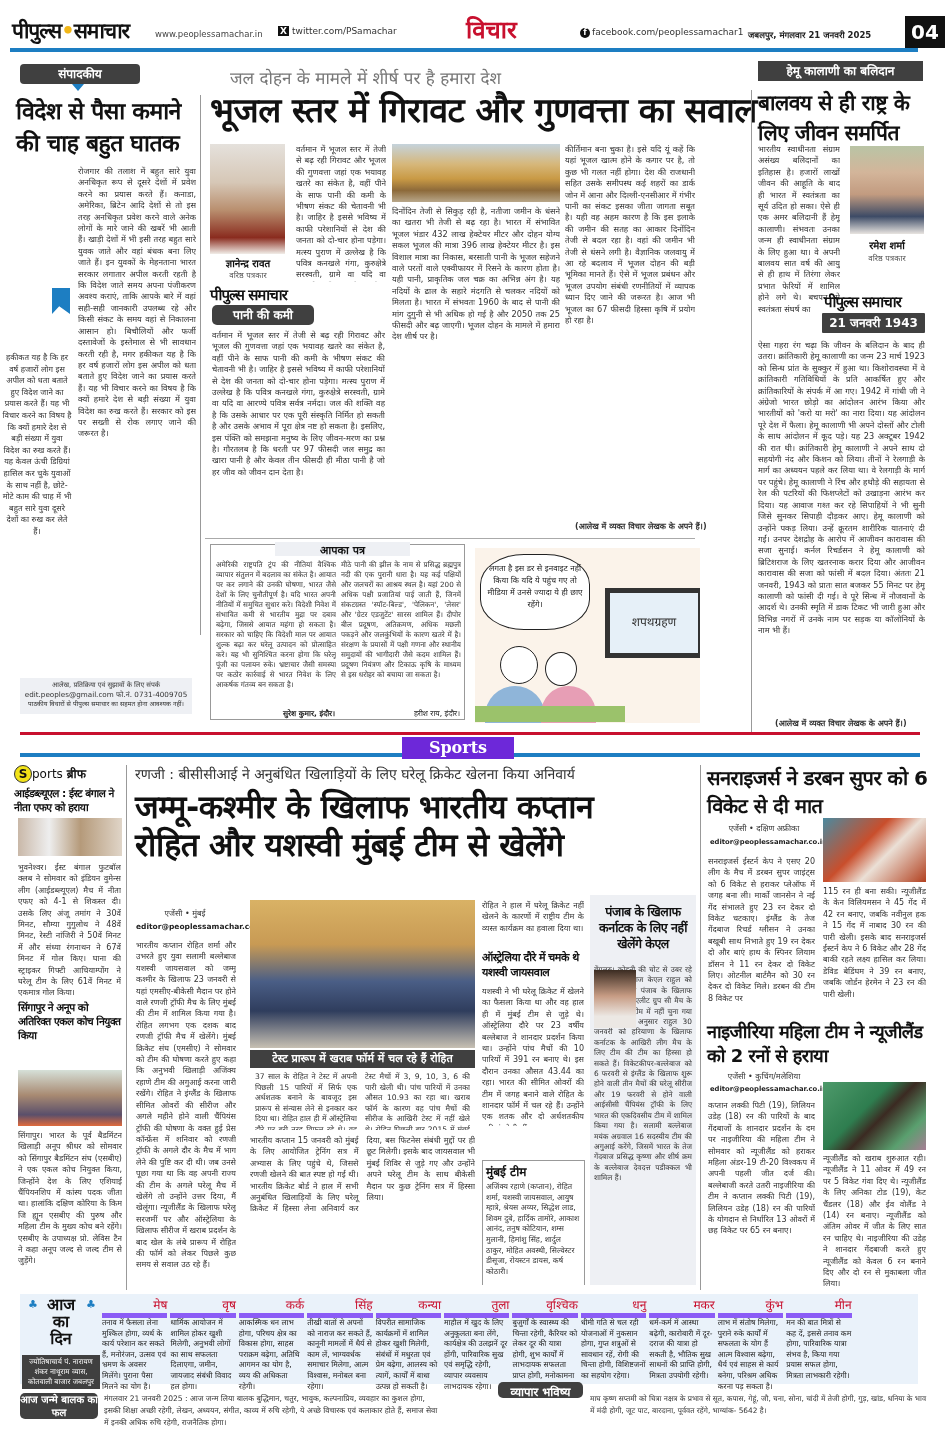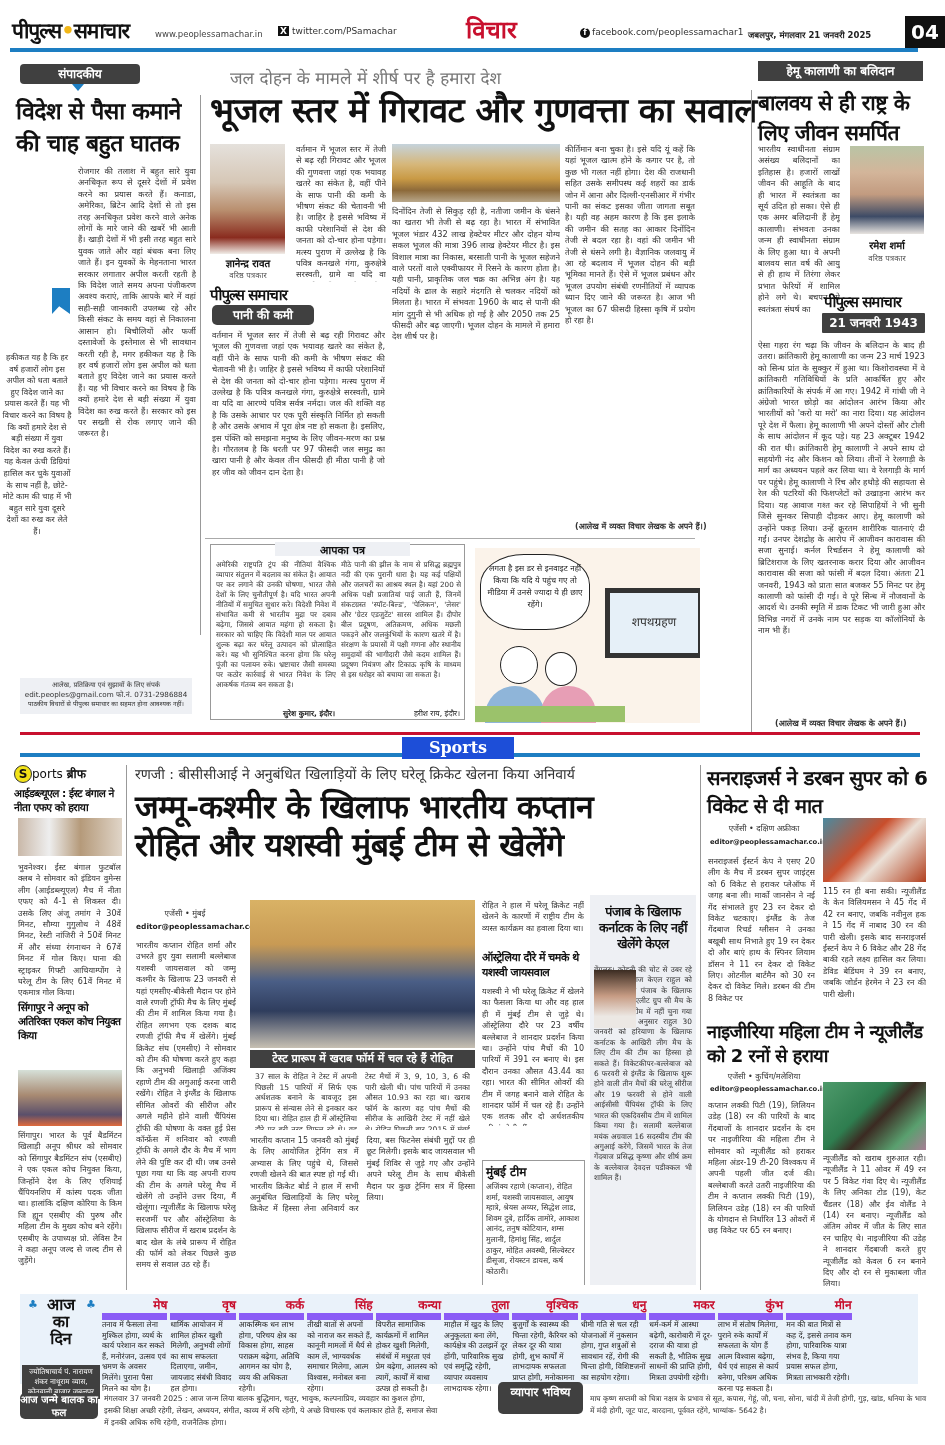--- a/index.html
+++ b/index.html
@@ -12,21 +12,21 @@
 .logo{font-weight:900;font-size:21px;color:#111;letter-spacing:-1px}
 .logo .dot{color:#f2b718}
 .blue-tag{background:#404040;color:#fff;text-align:center;font-weight:bold}
 .vline{width:1px;background:#555}
 .hline{height:1px;background:#555}
 .photo{background:linear-gradient(135deg,#c9b49b,#8b6f52 60%,#4a3a2c)}
 .head{font-weight:900;color:#111;letter-spacing:-0.5px}
 .byline{font-size:8px;color:#333;text-align:center}
 .email{font-size:7.5px;color:#222;font-weight:bold}
 .zodiac{font-size:7.6px;line-height:10.6px;color:#222}
-.zname{color:#c8102e;font-weight:bold;font-size:12px;text-align:right;border-bottom:7px solid #8b5cf6}
+.zname{color:#c8102e;font-weight:normal;font-size:12px;text-align:right;border-bottom:5px solid #8b5cf6}
 </style>
 </head>
 <body>
 
 <div class="abs logo" style="left:12px;top:16px">
   <span>पीपुल्स</span><span class="dot">•</span><span>समाचार</span>
 </div>
 <div class="abs" style="left:155px;top:29px;font-size:8.5px;color:#444">www.peoplessamachar.in</div>
 <div class="abs" style="left:278px;top:26px;font-size:9px;color:#333">
   <span style="display:inline-block;background:#111;color:#fff;font-weight:bold;font-size:9px;width:11px;text-align:center;margin-right:3px">X</span><span>twitter.com/PSamachar</span>
@@ -40,21 +40,21 @@
 <div class="abs hdr-bar"></div>
 
 <div class="abs blue-tag" style="left:20px;top:64px;width:120px;height:20px;border-radius:4px;font-size:12px;line-height:20px">संपादकीय</div>
 <div class="abs" style="left:72px;top:84px;width:0;height:0;border-left:6px solid transparent;border-right:6px solid transparent;border-top:7px solid #1d7ec2"></div>
 <div class="abs head" style="left:16px;top:95px;width:180px;font-size:23px;line-height:32px">विदेश से पैसा कमाने की चाह बहुत घातक</div>
 <div class="abs txt" style="left:78px;top:166px;width:118px;height:455px">रोजगार की तलाश में बहुत सारे युवा अनधिकृत रूप से दूसरे देशों में प्रवेश करने का प्रयास करते हैं। कनाडा, अमेरिका, ब्रिटेन आदि देशों से तो इस तरह अनधिकृत प्रवेश करने वाले अनेक लोगों के मारे जाने की खबरें भी आती हैं। खाड़ी देशों में भी इसी तरह बहुत सारे युवक जाते और वहां बंधक बना लिए जाते हैं। इन युवकों के मेहनताना भारत सरकार लगातार अपील करती रहती है कि विदेश जाते समय अपना पंजीकरण अवश्य कराएं, ताकि आपके बारे में वहां सही-सही जानकारी उपलब्ध रहे और किसी संकट के समय वहां से निकालना आसान हो। बिचौलियों और फर्जी दस्तावेजों के इस्तेमाल से भी सावधान करती रही है, मगर हकीकत यह है कि हर वर्ष हजारों लोग इस अपील को धता बताते हुए विदेश जाने का प्रयास करते हैं। यह भी विचार करने का विषय है कि क्यों हमारे देश से बड़ी संख्या में युवा विदेश का रुख करते हैं। सरकार को इस पर सख्ती से रोक लगाए जाने की जरूरत है।</div>
 <div class="abs" style="left:52px;top:288px;width:18px;height:26px;background:#1d7ec2;clip-path:polygon(0 0,100% 0,100% 100%,40% 70%,0 100%)"></div>
 <div class="abs" style="left:2px;top:352px;width:70px;font-size:8px;line-height:11.6px;text-align:center;color:#333">हकीकत यह है कि हर वर्ष हजारों लोग इस अपील को धता बताते हुए विदेश जाने का प्रयास करते हैं। यह भी विचार करने का विषय है कि क्यों हमारे देश से बड़ी संख्या में युवा विदेश का रुख करते हैं। यह केवल ऊंची डिग्रियां हासिल कर चुके युवाओं के साथ नहीं है, छोटे-मोटे काम की चाह में भी बहुत सारे युवा दूसरे देशों का रुख कर लेते हैं।</div>
 <div class="abs" style="left:20px;top:678px;width:172px;height:36px;background:#eef0f4;text-align:center;padding-top:2px">
   <div style="font-size:6.8px;color:#333">आलेख, प्रतिक्रिया एवं सुझावों के लिए संपर्क</div>
-  <div style="font-size:7.2px;color:#333"><span>edit.peoples@gmail.com</span> <span>फो.नं. 0731-2986884</span></div>
+  <div style="font-size:7.2px;color:#333"><span>edit.peoples@gmail.com</span> <span>फो.नं. 0731-4009705</span></div>
   <div style="font-size:6.4px;color:#333">पाठकीय विचारों से पीपुल्स समाचार का सहमत होना आवश्यक नहीं।</div>
 </div>
 <div class="abs vline" style="left:200px;top:95px;height:540px;background:#999"></div>
 
 <div class="abs" style="left:230px;top:66px;font-size:17px;color:#777">जल दोहन के मामले में शीर्ष पर है हमारा देश</div>
 <div class="abs head" style="left:210px;top:90px;font-size:34px;line-height:40px;white-space:nowrap">भूजल स्तर में गिरावट और गुणवत्ता का सवाल</div>
 <div class="abs photo" style="left:210px;top:144px;width:75px;height:110px;background:linear-gradient(180deg,#e5e1dc 0%,#d6c7b6 35%,#b98f6f 60%,#8a2c1f 85%,#f1ede8 100%)"></div>
 <div class="abs" style="left:205px;top:256px;width:86px;font-size:10px;font-weight:bold;text-align:center;color:#111">ज्ञानेन्द्र रावत</div>
 <div class="abs" style="left:205px;top:269px;width:86px;font-size:8px;text-align:center;color:#555">वरिष्ठ पत्रकार</div>
 <div class="abs logo" style="left:210px;top:284px;font-size:15px"><span>पीपुल्स समाचार</span></div>
@@ -93,21 +93,21 @@
   </div>
   <div class="abs" style="left:25px;top:98px;width:38px;height:38px;background:#fff;border:1.5px solid #222;border-radius:50%"></div>
   <div class="abs" style="left:70px;top:104px;width:32px;height:34px;background:#fff;border:1.5px solid #222;border-radius:50%"></div>
   <div class="abs" style="left:10px;top:138px;width:60px;height:40px;background:#8fb5d9;border-radius:30px 30px 0 0"></div>
   <div class="abs" style="left:66px;top:138px;width:55px;height:40px;background:#e79eb5;border-radius:30px 30px 0 0"></div>
   <div class="abs" style="left:0;top:158px;width:150px;height:16px;background:#9bc26b"></div>
 </div>
 
 <div class="abs" style="left:20px;top:732px;width:900px;height:3px;background:#c8102e"></div>
 <div class="abs" style="left:20px;top:753px;width:900px;height:4px;background:#1d7ec2"></div>
-<div class="abs serif" style="left:402px;top:737px;width:112px;height:22px;background:#1d4ed8;color:#fff;font-size:16px;font-weight:bold;text-align:center;line-height:22px">Sports</div>
+<div class="abs serif" style="left:402px;top:737px;width:112px;height:22px;background:#6d28d9;color:#fff;font-size:16px;font-weight:bold;text-align:center;line-height:22px">Sports</div>
 
 <div class="abs" style="left:14px;top:765px;font-size:12px;color:#111">
   <span style="display:inline-block;width:18px;height:18px;border-radius:50%;background:#f2e318;border:1px solid #333;text-align:center;font-weight:bold;line-height:17px">S</span><span>ports</span> <b>ब्रीफ</b>
 </div>
 <div class="abs head" style="left:14px;top:786px;width:108px;font-size:10.5px;line-height:14px">आईडब्ल्यूएल : ईस्ट बंगाल ने नीता एफए को हराया</div>
 <div class="abs" style="left:18px;top:818px;width:104px;height:38px;background:linear-gradient(90deg,#c9b8a8,#eeeeee 30%,#b59a7a 60%,#e0d5c8)"></div>
 <div class="abs txt" style="left:18px;top:862px;width:103px;height:135px;font-size:8px">भुवनेश्वर। ईस्ट बंगाल फुटबॉल क्लब ने सोमवार को इंडियन वुमेन्स लीग (आईडब्ल्यूएल) मैच में नीता एफए को 4-1 से शिकस्त दी। उसके लिए अंजू तमांग ने 30वें मिनट, सौम्या गुगुलोथ ने 48वें मिनट, रेस्टी नांजिरी ने 50वें मिनट में और संध्या रंगनाथन ने 67वें मिनट में गोल किए। घाना की स्ट्राइकर गिफ्टी आचियाम्पोंग ने घरेलू टीम के लिए 61वें मिनट में एकमात्र गोल किया।</div>
 <div class="abs head" style="left:18px;top:1000px;width:104px;font-size:10.5px;line-height:14px">सिंगापुर ने अनूप को अतिरिक्त एकल कोच नियुक्त किया</div>
 <div class="abs" style="left:18px;top:1070px;width:104px;height:56px;background:linear-gradient(180deg,#d6e0d8,#a88a72 45%,#5a4f6b 80%,#e06a3c)"></div>
 <div class="abs txt" style="left:18px;top:1130px;width:104px;height:160px;font-size:8px">सिंगापुर। भारत के पूर्व बैडमिंटन खिलाड़ी अनूप श्रीधर को सोमवार को सिंगापुर बैडमिंटन संघ (एसबीए) ने एक एकल कोच नियुक्त किया, जिन्होंने देश के लिए एशियाई चैंपियनशिप में कांस्य पदक जीता था। हालांकि दक्षिण कोरिया के किम जि ह्यून एसबीए की पुरुष और महिला टीम के मुख्य कोच बने रहेंगे। एसबीए के उपाध्यक्ष प्रो. लेविस टैन ने कहा अनूप जल्द से जल्द टीम से जुड़ेंगे।</div>
@@ -150,21 +150,21 @@
 <div class="abs" style="left:823px;top:1082px;width:103px;height:68px;background:linear-gradient(135deg,#4e9a6b,#2e7d4f 40%,#3b2a22 55%,#5aa06f 80%,#a77d94)"></div>
 <div class="abs txt" style="left:708px;top:1100px;width:107px;height:190px;font-size:8px">कप्तान लक्की पिटी (19), लिलियन उडेह (18) रन की पारियों के बाद गेंदबाजों के शानदार प्रदर्शन के दम पर नाइजीरिया की महिला टीम ने सोमवार को न्यूजीलैंड को हराकर महिला अंडर-19 टी-20 विश्वकप में अपनी पहली जीत दर्ज की। बल्लेबाजी करते उतरी नाइजीरिया की टीम ने कप्तान लक्की पिटी (19), लिलियन उडेह (18) रन की पारियों के योगदान से निर्धारित 13 ओवरों में छह विकेट पर 65 रन बनाए।</div>
 <div class="abs txt" style="left:823px;top:1153px;width:103px;height:137px;font-size:8px">न्यूजीलैंड को खराब शुरुआत रही। न्यूजीलैंड ने 11 ओवर में 49 रन पर 5 विकेट गंवा दिए थे। न्यूजीलैंड के लिए अनिका टोड (19), केट चैंडलर (18) और ईव वोलैंड ने (14) रन बनाए। न्यूजीलैंड को अंतिम ओवर में जीत के लिए सात रन चाहिए थे। नाइजीरिया की उडेह ने शानदार गेंदबाजी करते हुए न्यूजीलैंड को केवल 6 रन बनाने दिए और दो रन से मुकाबला जीत लिया।</div>
 <div class="abs vline" style="left:700px;top:765px;height:525px;background:#999"></div>
 
 <div class="abs" style="left:20px;top:1294px;width:898px;height:90px;background:#eaf2fa"></div>
 <div class="abs" style="left:22px;top:1296px;width:78px;text-align:center">
   <div style="font-size:16px;font-weight:900;line-height:17px;color:#111">आज</div>
   <div style="font-size:16px;font-weight:900;line-height:17px;color:#111">का</div>
   <div style="font-size:16px;font-weight:900;line-height:17px;color:#111">दिन</div>
-  <div class="blue-tag" style="margin-top:18px;font-size:7.2px;line-height:10px;padding:2px 1px;font-weight:normal">ज्योतिषाचार्य पं. नारायण शंकर नाथूराम व्यास, कोतवाली बाजार जबलपुर</div>
+  <div class="blue-tag" style="margin-top:8px;font-size:7.2px;line-height:10px;padding:2px 1px;font-weight:normal">ज्योतिषाचार्य पं. नारायण शंकर नाथूराम व्यास, कोतवाली बाजार जबलपुर</div>
 </div>
 <div class="abs" style="left:28px;top:1298px;font-size:11px;color:#1d7ec2">♣</div>
 <div class="abs" style="left:86px;top:1298px;font-size:11px;color:#1d7ec2">♣</div>
 
 <div class="abs" style="left:102px;top:1296px;width:818px;height:86px;display:grid;grid-template-columns:repeat(12,1fr);column-gap:3px">
   <div>
       <div class="zname">मेष</div>
       <div class="zodiac">तनाव में फैसला लेना मुश्किल होगा, व्यर्थ के कार्य परेशान कर सकते हैं, मनोरंजन, उत्सव एवं भ्रमण के अवसर मिलेंगे। पुराना पैसा मिलने का योग है।</div>
     </div>
   <div>
@@ -203,15 +203,15 @@
       <div class="zname">कुंभ</div>
       <div class="zodiac">लाभ में संतोष मिलेगा, पुराने रुके कार्यों में सफलता के योग हैं आत्म विश्वास बढ़ेगा, धैर्य एवं साहस से कार्य बनेगा, परिश्रम अधिक करना पड़ सकता है।</div>
     </div>
   <div>
       <div class="zname">मीन</div>
       <div class="zodiac">मन की बात मित्रों से कह दें, इससे तनाव कम होगा, पारिवारिक यात्रा संभव है, किया गया प्रयास सफल होगा, मित्रता लाभकारी रहेगी।</div>
     </div>
 </div>
 
 <div class="abs blue-tag" style="left:20px;top:1393px;width:78px;height:26px;border-radius:5px;font-size:10px;line-height:13px;padding-top:0">आज जन्मे बालक का फल</div>
-<div class="abs" style="left:104px;top:1393px;width:335px;font-size:7.6px;line-height:12px;color:#333">मंगलवार 37 जनवरी 2025 : आज जन्म लिया बालक बुद्धिमान, चतुर, भावुक, कल्पनाप्रिय, व्यवहार का कुशल होगा, इसकी शिक्षा अच्छी रहेगी, लेखन, अध्ययन, संगीत, काव्य में रुचि रहेगी, ये अच्छे विचारक एवं कलाकार होते हैं, समाज सेवा में इनकी अधिक रुचि रहेगी, राजनैतिक होगा।</div>
-<div class="abs blue-tag" style="left:498px;top:1382px;width:85px;height:32px;border-radius:5px;font-size:11.5px;line-height:20px">व्यापार भविष्य</div>
+<div class="abs" style="left:104px;top:1393px;width:335px;font-size:7.6px;line-height:12px;color:#333">मंगलवार 21 जनवरी 2025 : आज जन्म लिया बालक बुद्धिमान, चतुर, भावुक, कल्पनाप्रिय, व्यवहार का कुशल होगा, इसकी शिक्षा अच्छी रहेगी, लेखन, अध्ययन, संगीत, काव्य में रुचि रहेगी, ये अच्छे विचारक एवं कलाकार होते हैं, समाज सेवा में इनकी अधिक रुचि रहेगी, राजनैतिक होगा।</div>
+<div class="abs blue-tag" style="left:498px;top:1382px;width:85px;height:16px;border-radius:5px;font-size:11.5px;line-height:20px">व्यापार भविष्य</div>
 <div class="abs" style="left:590px;top:1393px;width:340px;font-size:7.4px;line-height:12px;color:#333">माघ कृष्ण सप्तमी को चित्रा नक्षत्र के प्रभाव से सूत, कपास, गेहूं, जौ, चना, सोना, चांदी में तेजी होगी, गुड़, खांड, धनिया के भाव में मंदी होगी, जूट पाट, बारदाना, पूर्ववत रहेंगे, भाग्यांक- 5642 है।</div>
 
 </body></html>

